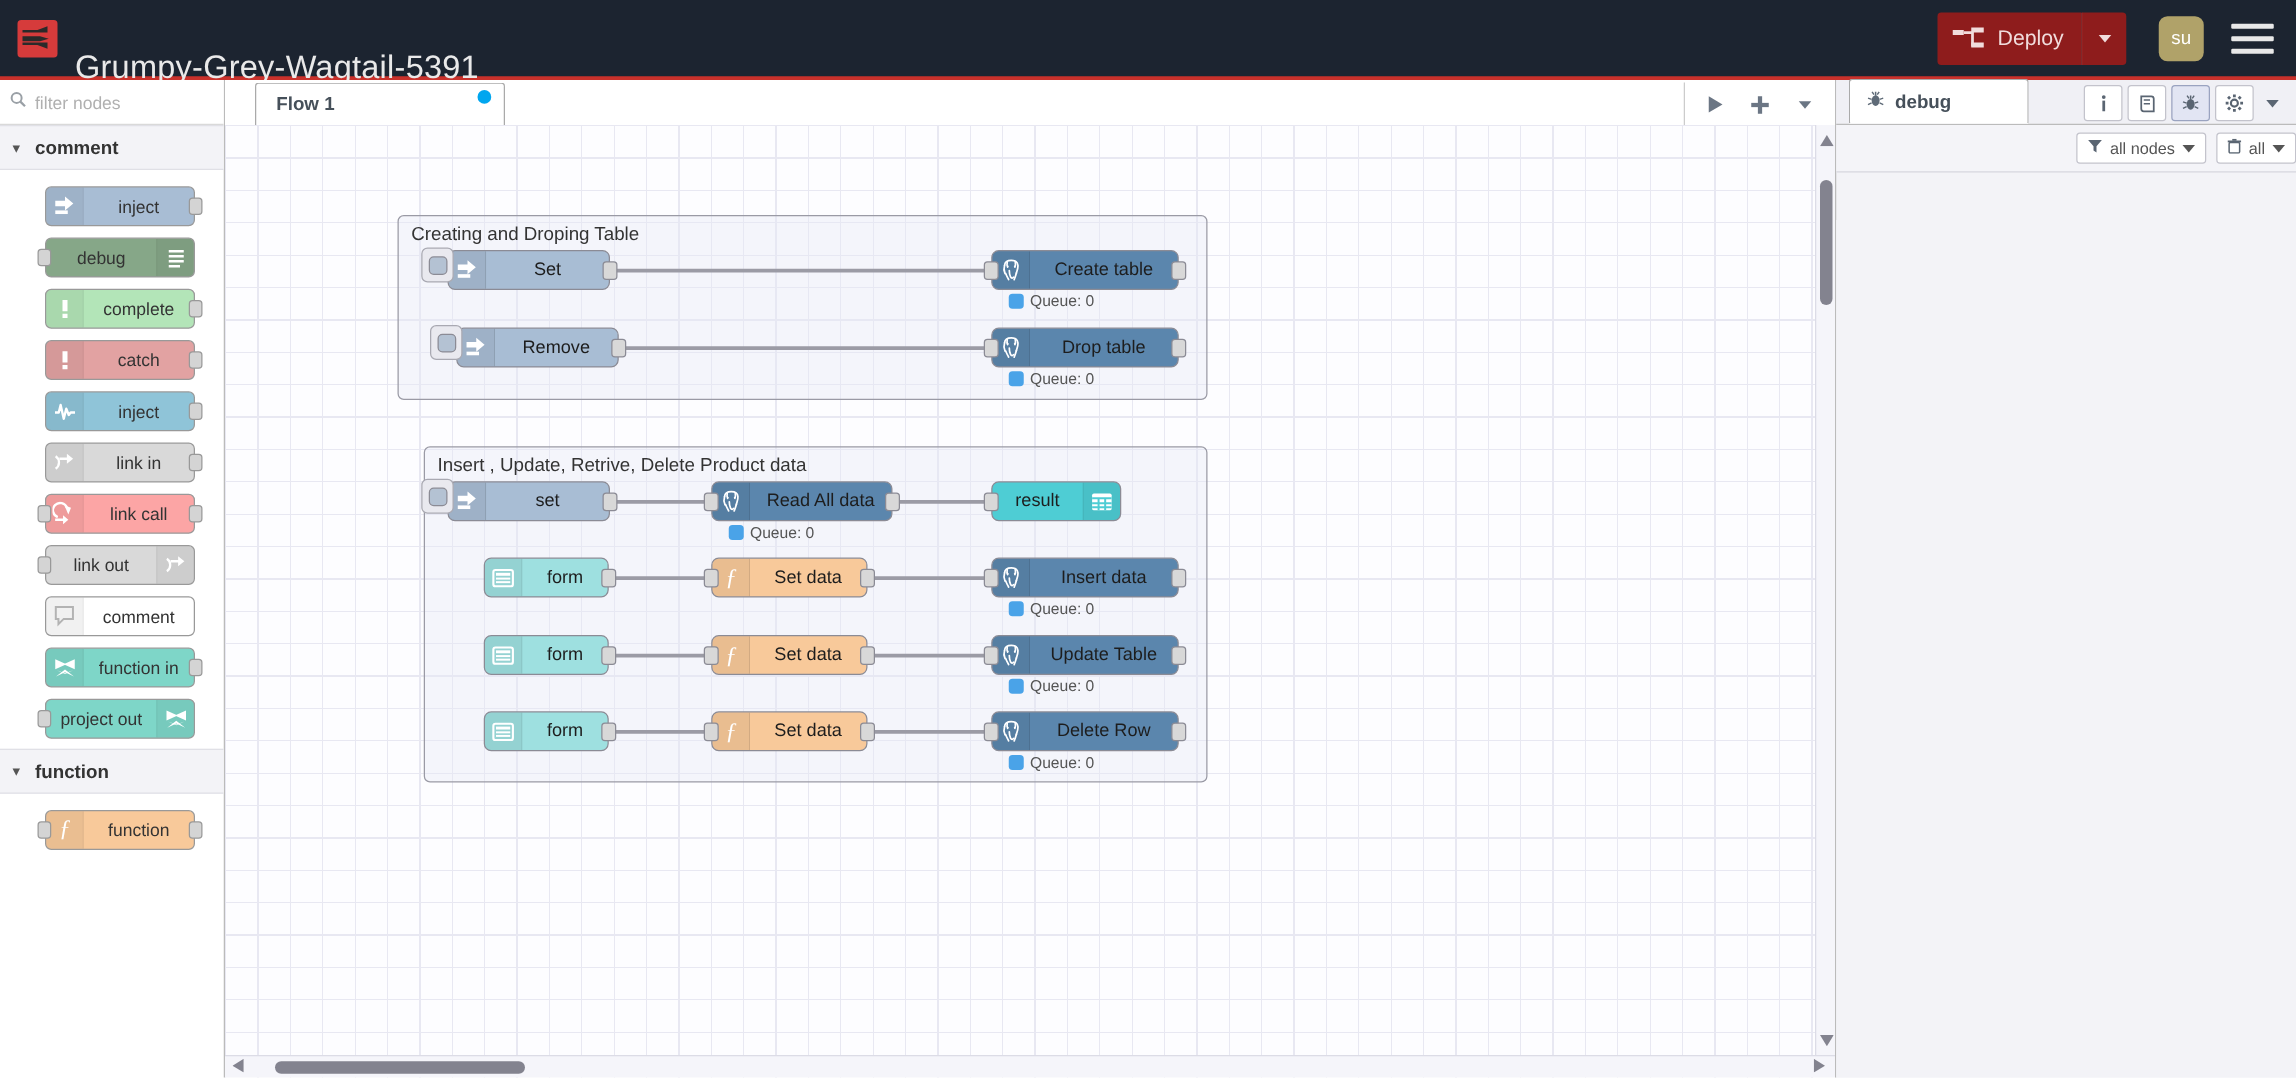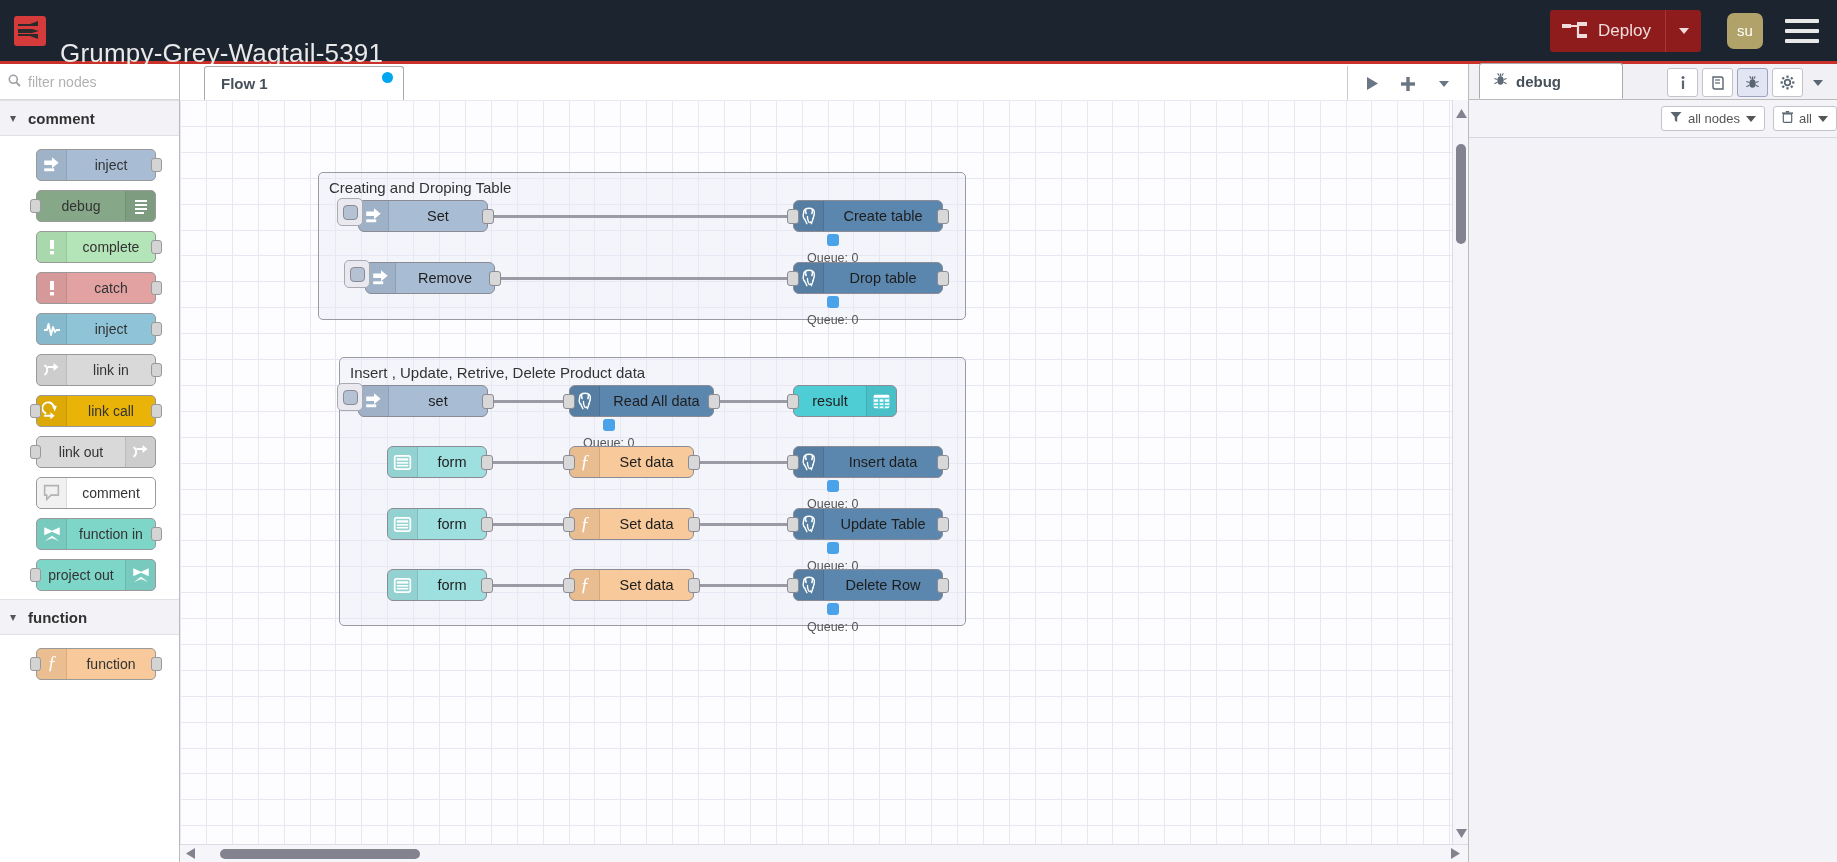--- a/index.html
+++ b/index.html
@@ -171,21 +171,21 @@
   .fport.in  { left: -7px; }
   .btn-tab {
     position: absolute; left: -22px; top: -3px; width: 26px; height: 28px;
     background: #e9e9ef; border: 1px solid #a9a9b2; border-radius: 5px;
     display: flex; align-items: center; justify-content: center; z-index: 2;
   }
   .btn-tab .inner { width: 15px; height: 15px; background: #b4c2d3; border: 1px solid #8b8b95; border-radius: 4px; }
   .wire { position: absolute; height: 3px; background: #9b9ba5; border-radius: 2px; z-index: 1; }
   .status-line {
     position: absolute; display: flex; align-items: center; gap: 5px;
-    font-size: 12.5px; color: #555; white-space: nowrap; flex-direction: column;
+    font-size: 12.5px; color: #555; white-space: nowrap;
   }
   .status-dot { width: 12px; height: 12px; border-radius: 3px; background: #4aa3e8; display: inline-block; }
 
   
   #sidebar {
     position: absolute; top: 64px; left: 1468px; width: 369px; height: 798px;
     background: #f3f3f7; border-left: 1px solid #bbb;
   }
   #sb-tabbar { height: 36px; background: #f0f0f5; border-bottom: 1px solid #bbb; display: flex; align-items: flex-end; }
   #sb-tab-debug {
@@ -339,21 +339,21 @@
               <svg width="19" height="18" viewBox="0 0 18 18">
                 <path d="M2 4 a6 6 0 0 1 0 10" fill="none" stroke="#ffffff" stroke-width="1.8"></path>
                 <path d="M5 5 h6 v-3 l5 4 -5 4 v-3 h-6 z" fill="#ffffff"></path>
               </svg>
             </span>
             <span class="plabel">link in</span>
             <span class="port out"></span>
           </div>
         </div>
         <div class="pnode-row">
-          <div class="pnode" style="background:#eab308">
+          <div class="pnode" style="background:#fca5a5">
             <span class="picon">
               <svg width="19" height="19" viewBox="0 0 18 18">
                 <path d="M4 12 a5.5 5.5 0 1 1 7 -7" fill="none" stroke="#ffffff" stroke-width="1.8"></path>
                 <path d="M9 3 l5 2 -2 5 z" fill="#ffffff"></path>
                 <path d="M2 13 h6 v-2.4 l4 3.4 -4 3.4 v-2.4 h-6 z" fill="#ffffff"></path>
               </svg>
             </span>
             <span class="plabel">link call</span>
             <span class="port in"></span>
             <span class="port out"></span>

